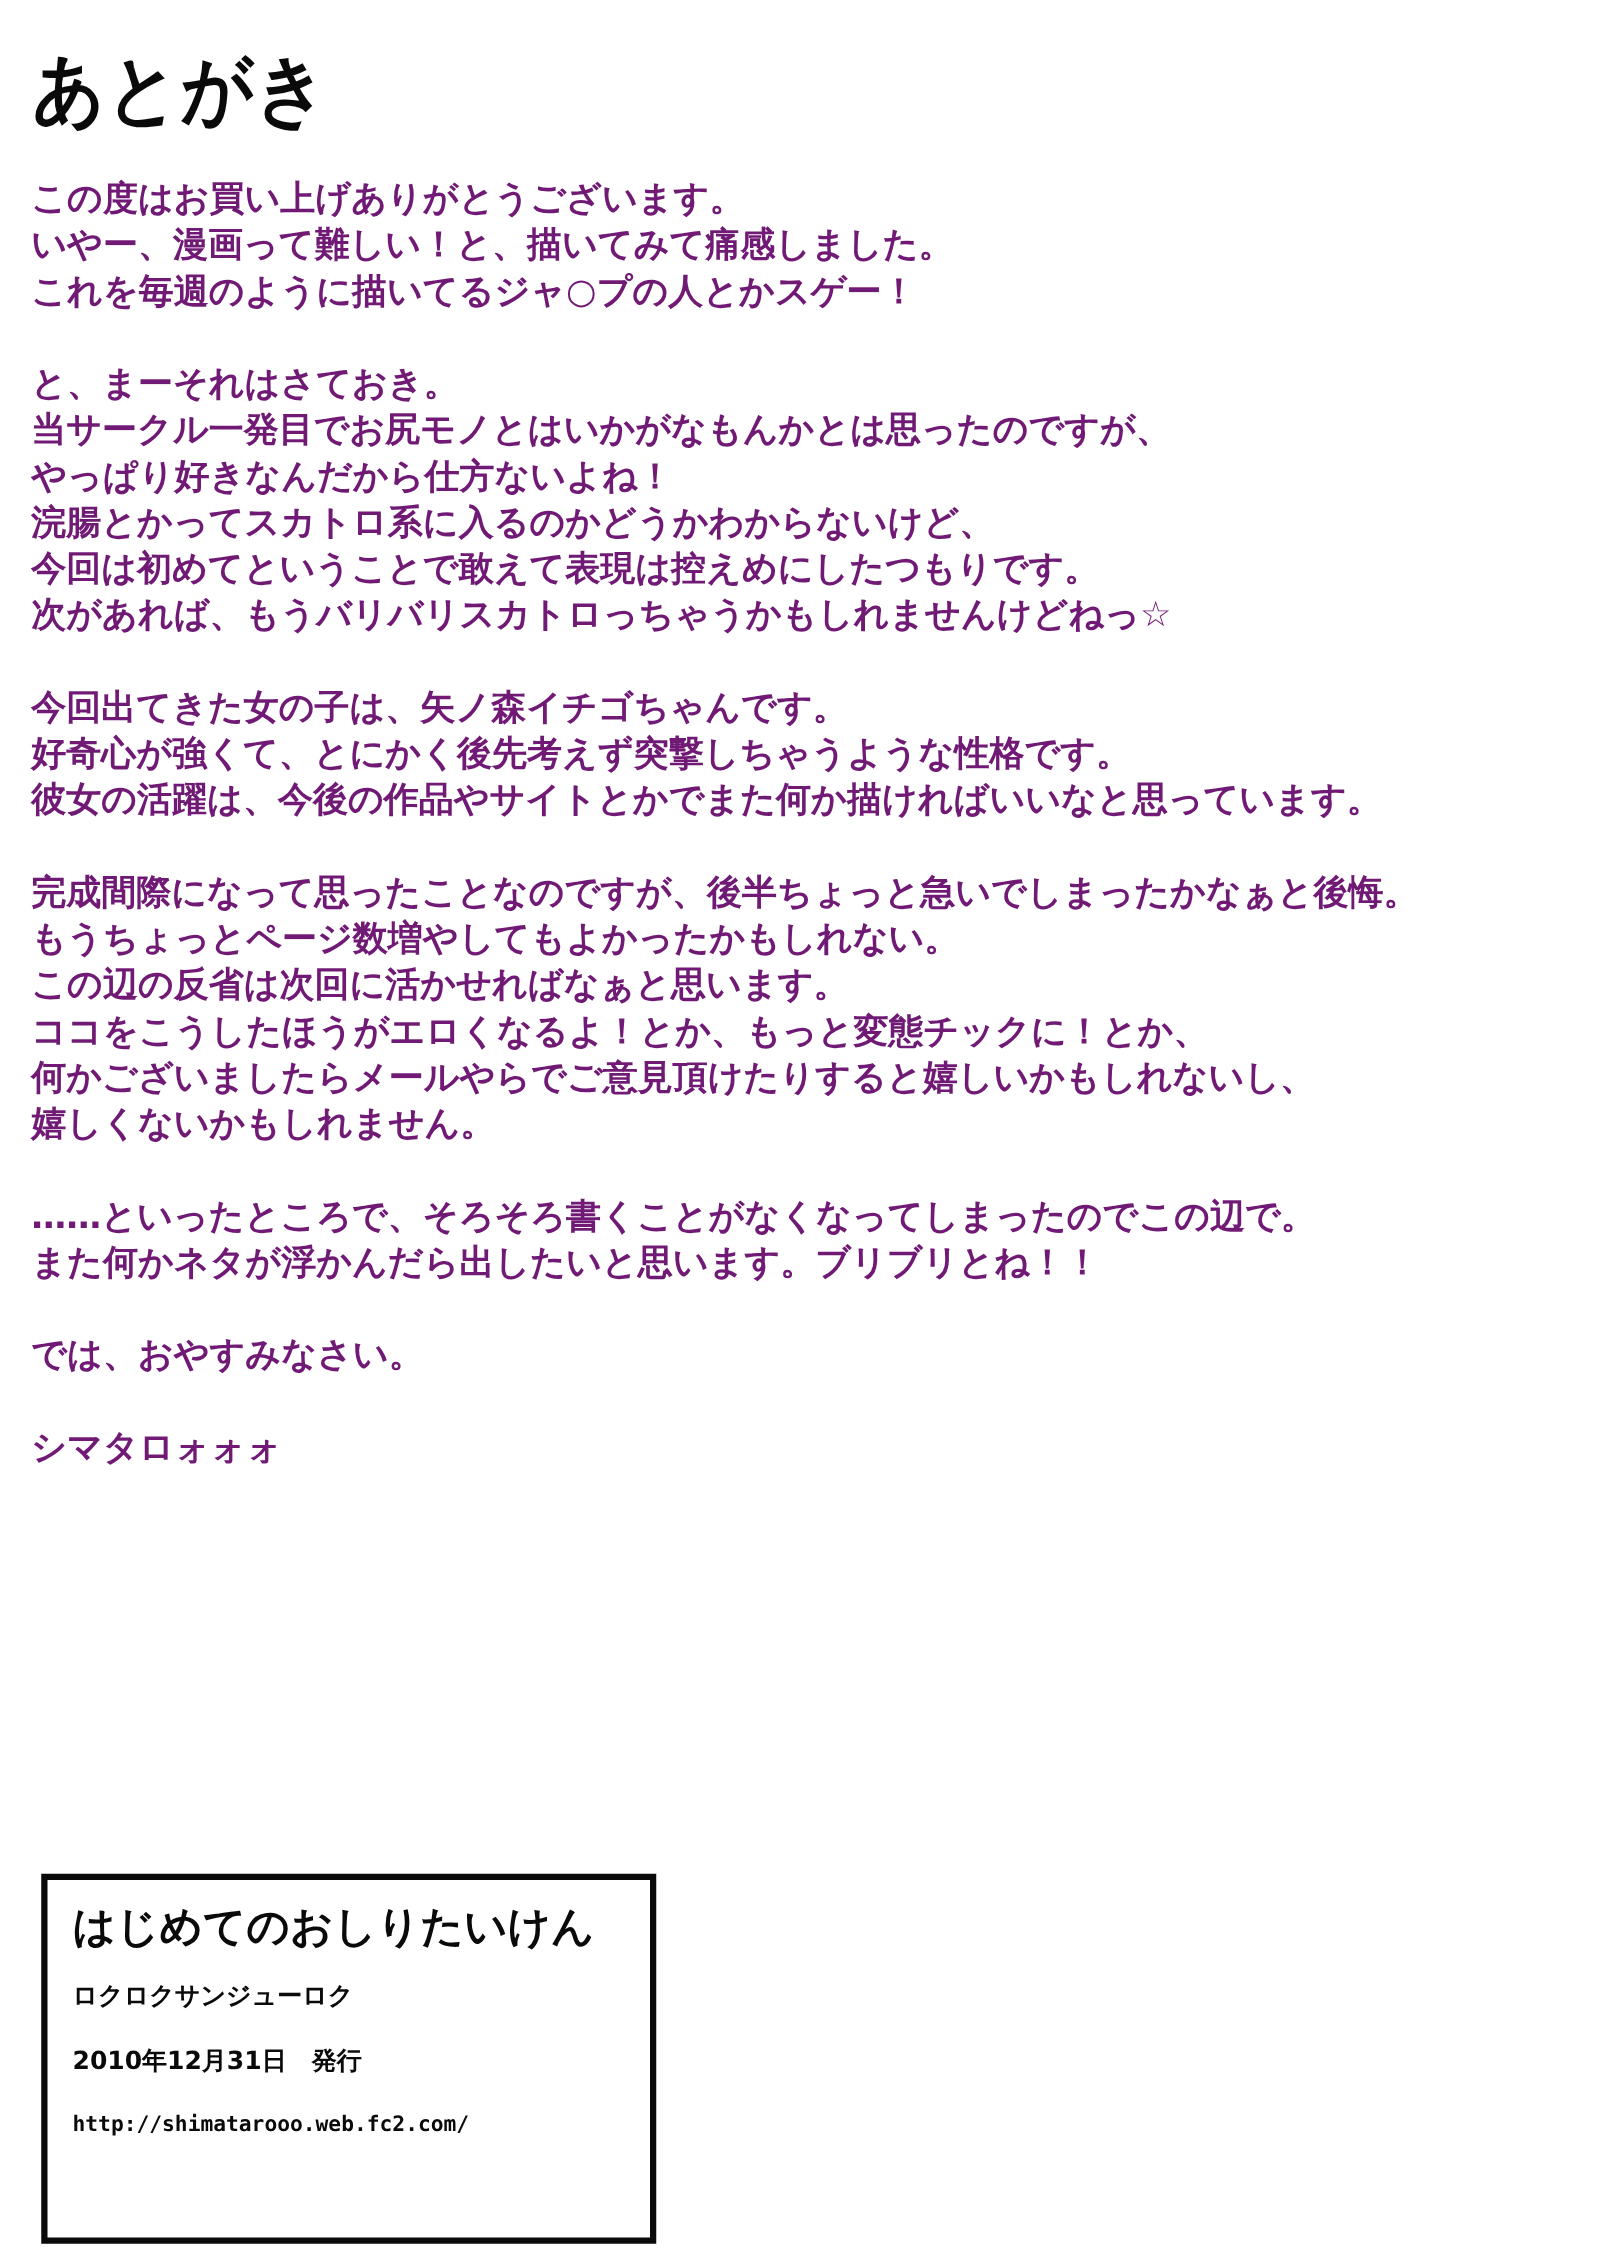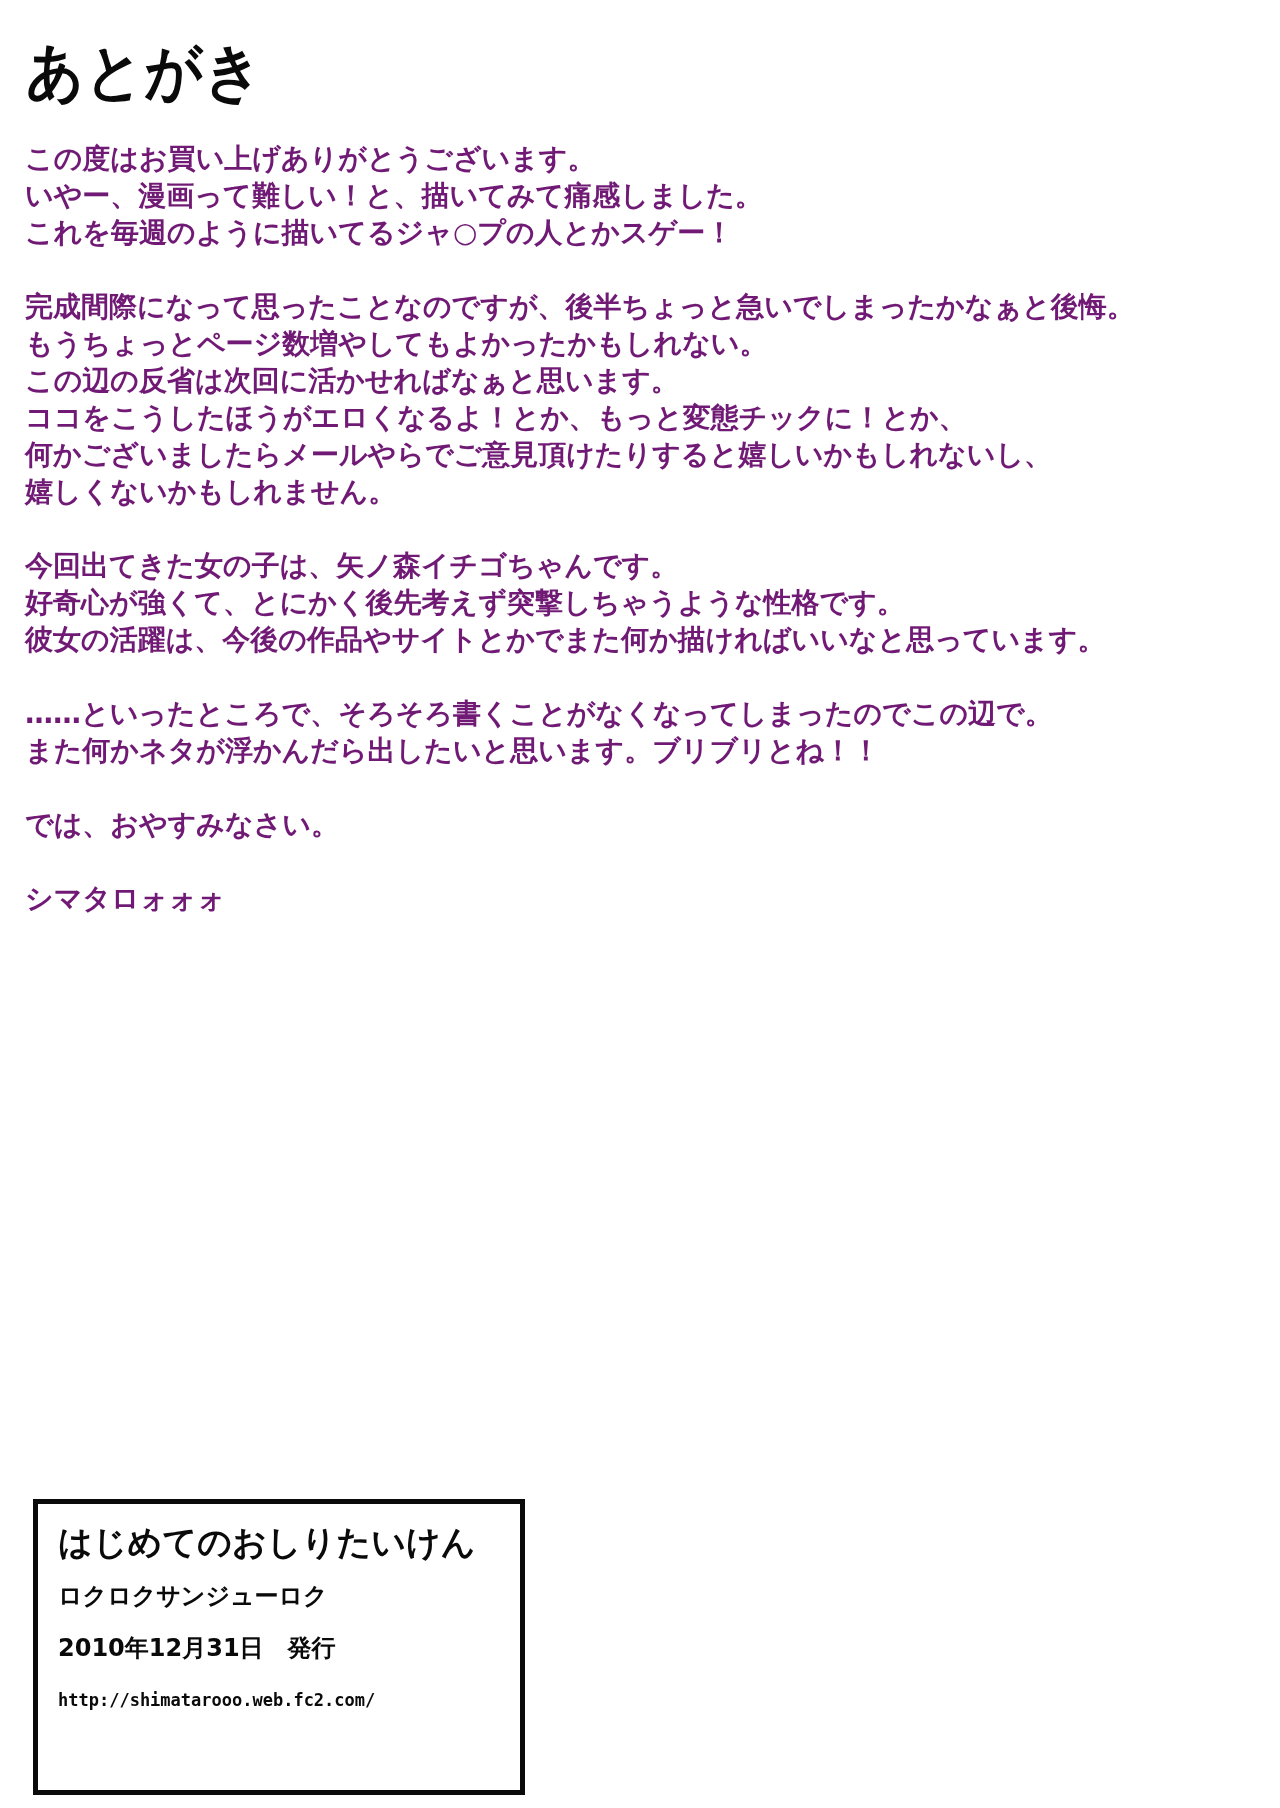--- a/index.html
+++ b/index.html
@@ -64,21 +64,21 @@
   }
   .colophon-title {
     font-size: 34px;
     font-weight: 700;
     line-height: 44px;
     margin-bottom: 14px;
     white-space: nowrap;
     color: #0a0a0a;
   }
   .colophon-line {
-    font-size: 24px;
+    font-size: 20px;
     font-weight: 600;
     line-height: 36px;
     margin-bottom: 16px;
     white-space: nowrap;
     color: #0a0a0a;
   }
   .colophon-line.mono {
     font-family: "DejaVu Sans Mono", "Liberation Mono", monospace;
     font-size: 17px;
     font-weight: 700;
@@ -87,22 +87,23 @@
 </style>
 </head>
 <body>
 
 <div class="page">
 
   <h1 class="page-title">あとがき</h1>
 
   <div class="body-text">
     <p>この度はお買い上げありがとうございます。<br>いやー、漫画って難しい！と、描いてみて痛感しました。<br>これを毎週のように描いてるジャ○プの人とかスゲー！</p>
+    <p>と、まーそれはさておき。<br>当サークル一発目でお尻モノとはいかがなもんかとは思ったのですが、<br>やっぱり好きなんだから仕方ないよね！<br>浣腸とかってスカトロ系に入るのかどうかわからないけど、<br>今回は初めてということで敢えて表現は控えめにしたつもりです。<br>次があれば、もうバリバリスカトロっちゃうかもしれませんけどねっ☆</p>
+    <p>今回出てきた女の子は、矢ノ森イチゴちゃんです。<br>好奇心が強くて、とにかく後先考えず突撃しちゃうような性格です。<br>彼女の活躍は、今後の作品やサイトとかでまた何か描ければいいなと思っています。</p>
     <p>完成間際になって思ったことなのですが、後半ちょっと急いでしまったかなぁと後悔。<br>もうちょっとページ数増やしてもよかったかもしれない。<br>この辺の反省は次回に活かせればなぁと思います。<br>ココをこうしたほうがエロくなるよ！とか、もっと変態チックに！とか、<br>何かございましたらメールやらでご意見頂けたりすると嬉しいかもしれないし、<br>嬉しくないかもしれません。</p>
-    <p>今回出てきた女の子は、矢ノ森イチゴちゃんです。<br>好奇心が強くて、とにかく後先考えず突撃しちゃうような性格です。<br>彼女の活躍は、今後の作品やサイトとかでまた何か描ければいいなと思っています。</p>
     <p>……といったところで、そろそろ書くことがなくなってしまったのでこの辺で。<br>また何かネタが浮かんだら出したいと思います。ブリブリとね！！</p>
     <p>では、おやすみなさい。</p>
     <p class="signature">シマタロォォォ</p>
   </div>
 
   <div class="colophon">
     <div class="colophon-title">はじめてのおしりたいけん</div>
     <div class="colophon-line">ロクロクサンジューロク</div>
     <div class="colophon-line">2010年12月31日　発行</div>
     <div class="colophon-line mono">http://shimatarooo.web.fc2.com/</div>

